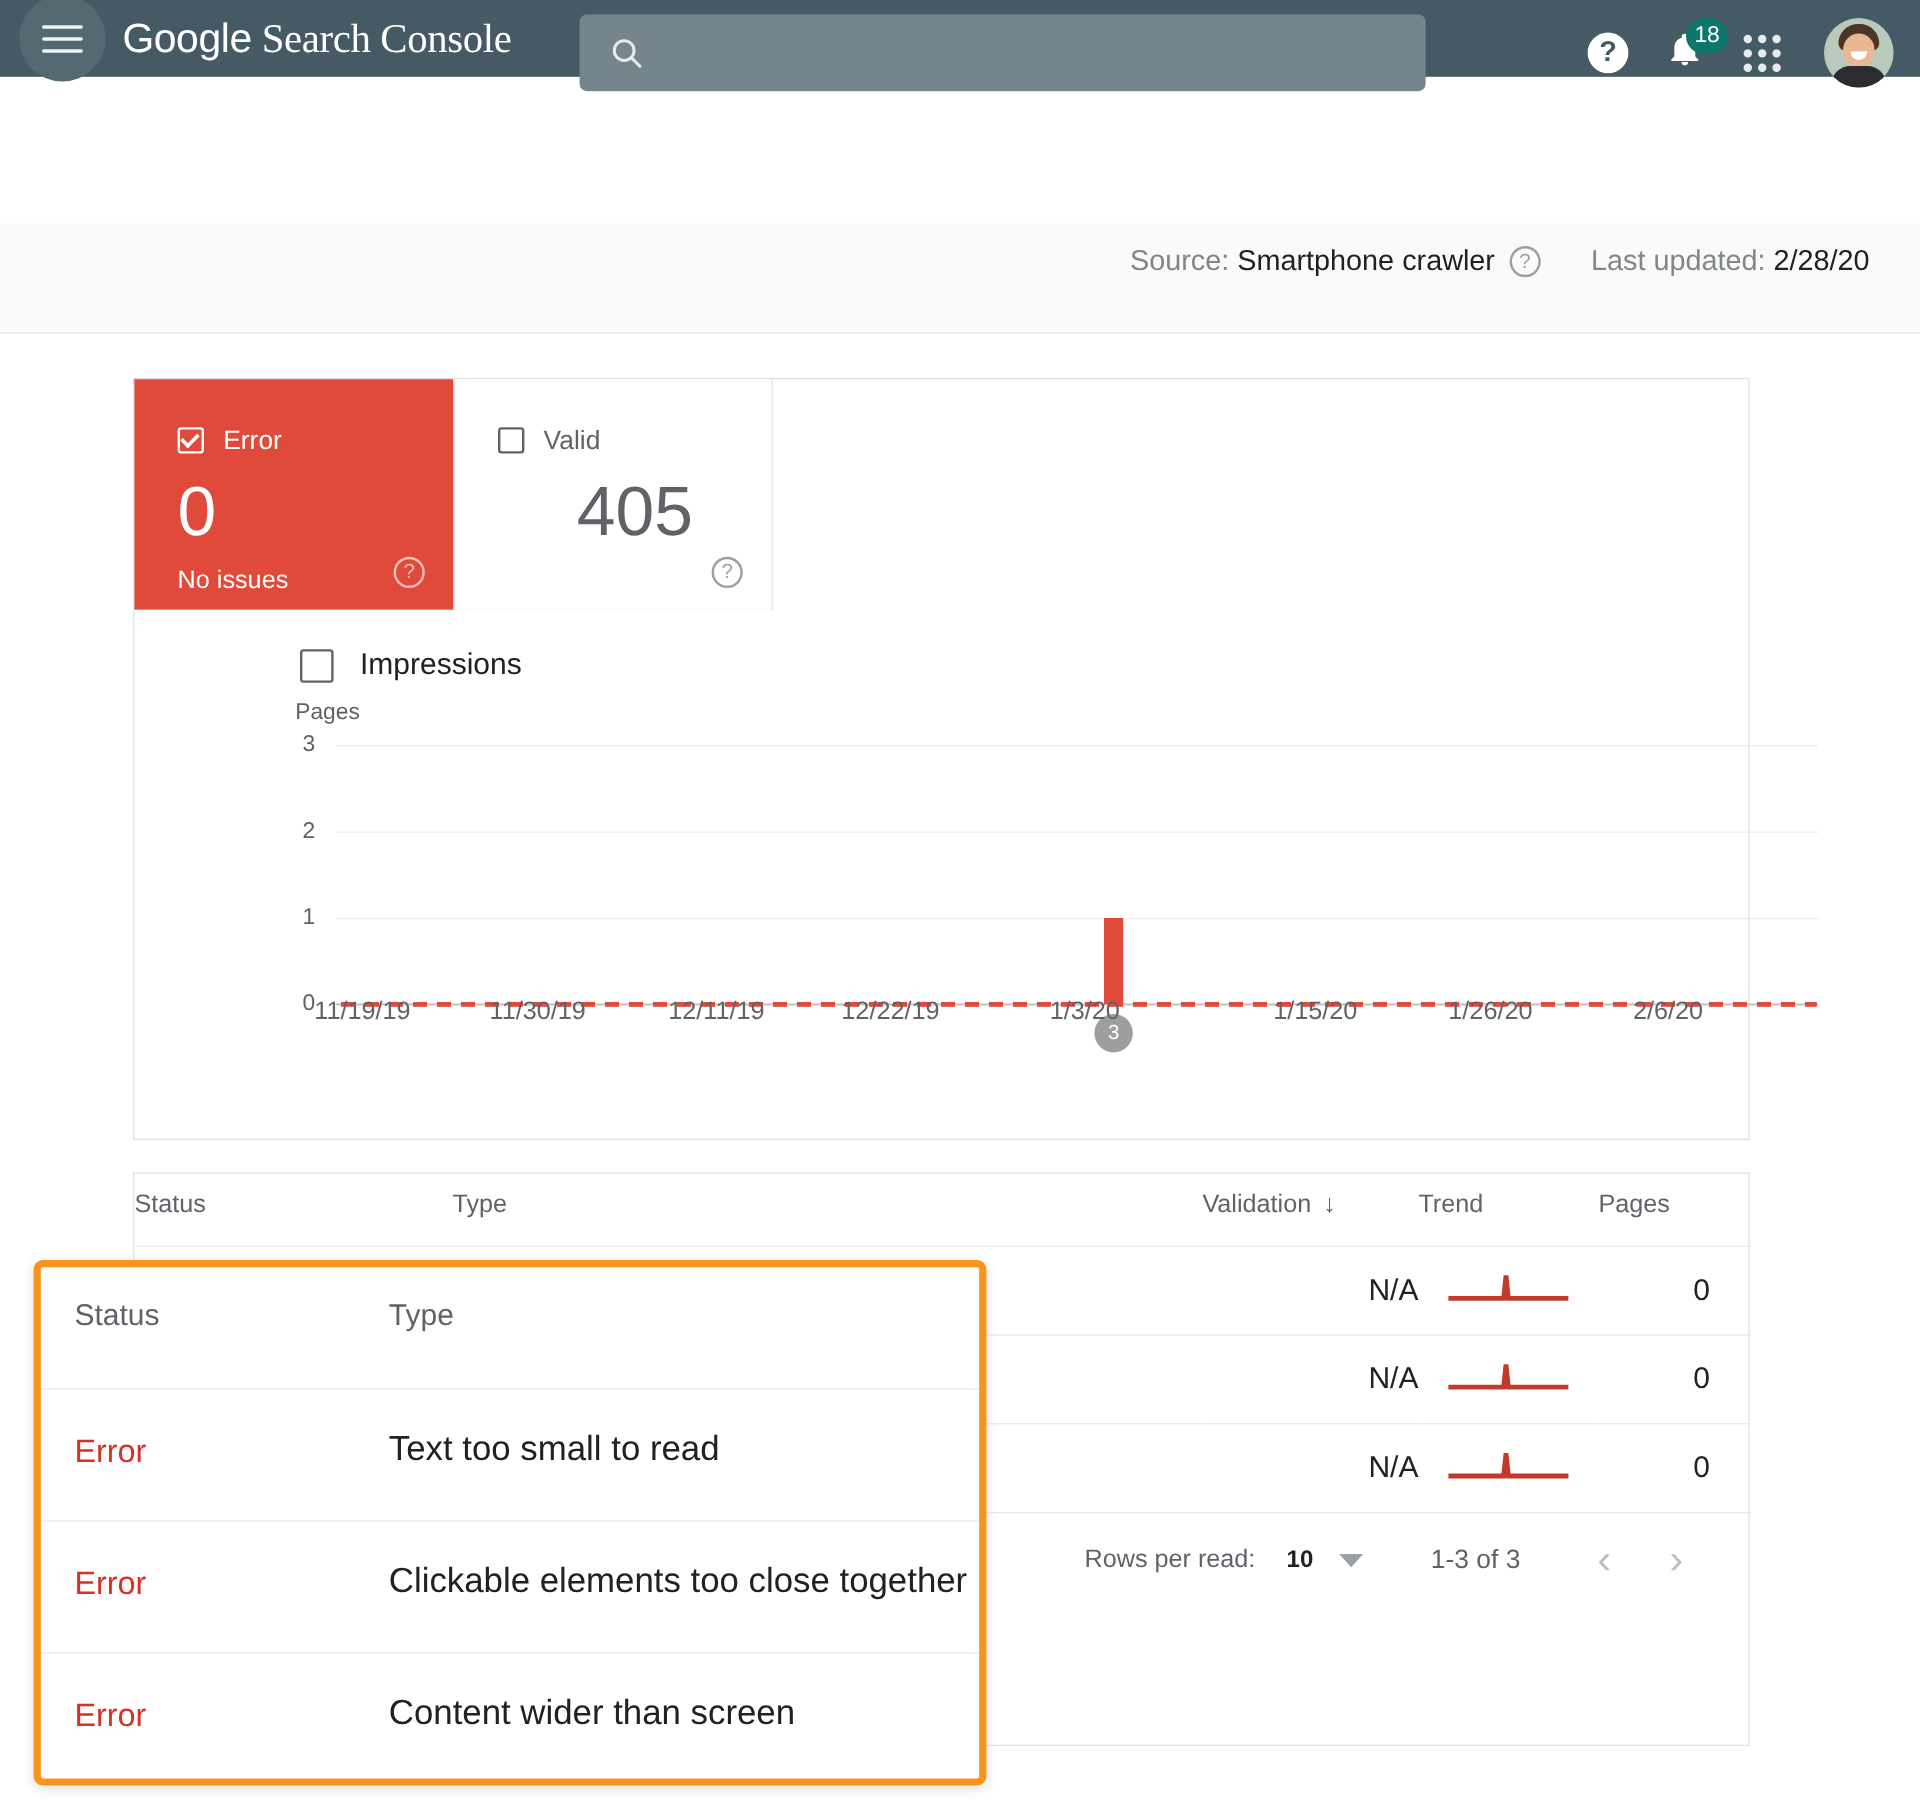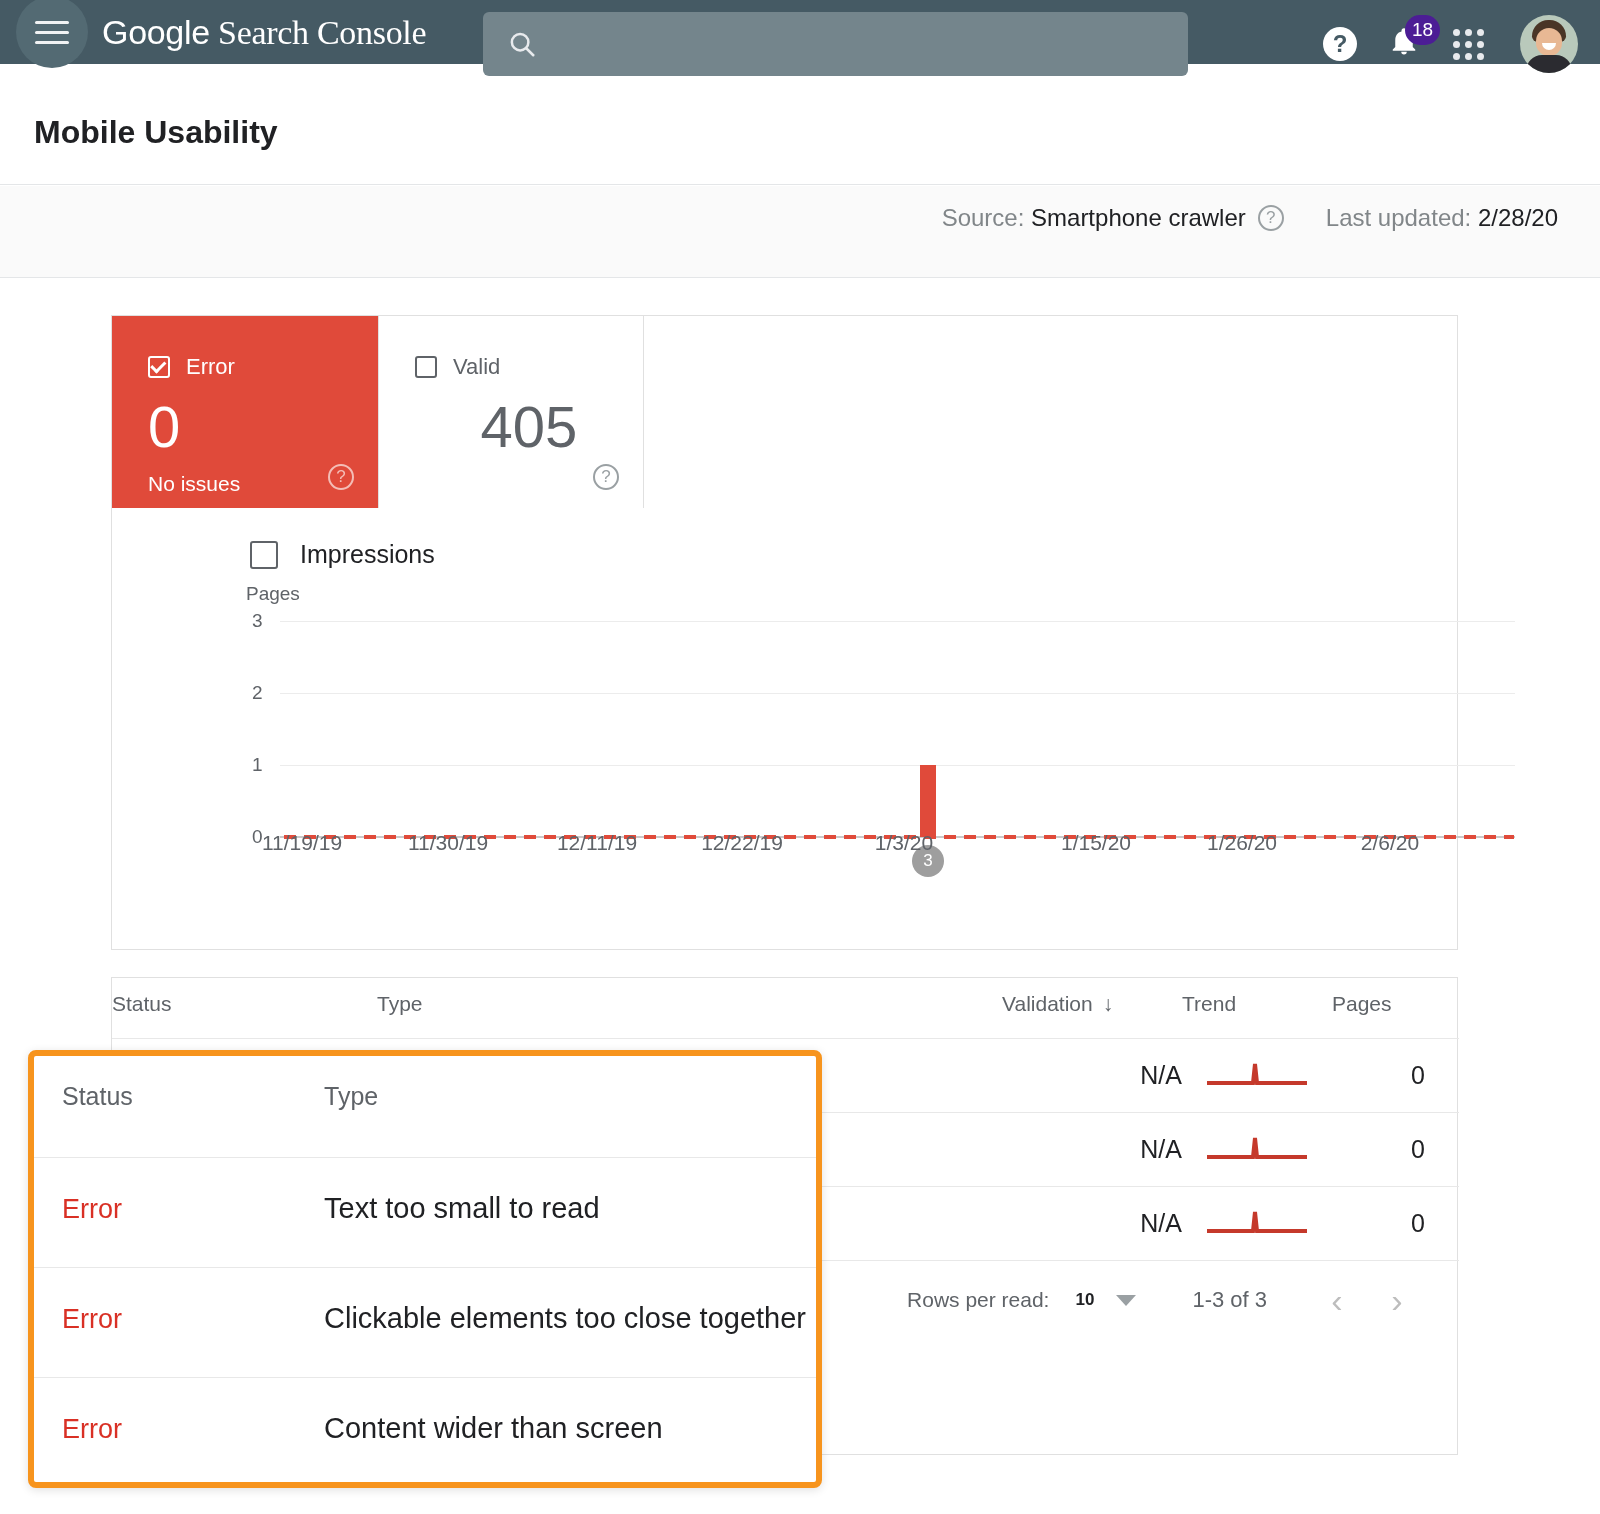--- a/index.html
+++ b/index.html
@@ -40,21 +40,21 @@
   }
   .topright { position:absolute; right:22px; top:0; height:88px; display:flex; align-items:center; gap:0; }
   .ticon { width:64px; height:64px; display:flex; align-items:center; justify-content:center; cursor:pointer; position:relative;}
   .help-circle {
     width:34px;height:34px;border-radius:50%;background:#fff;color:#455a64;
     display:flex;align-items:center;justify-content:center;font-size:24px;font-weight:bold;
   }
   .bell { width:30px;height:34px; position:relative; }
   .badge {
     position:absolute; left:16px; top:-12px; min-width:34px; height:30px;
-    background:#4c1d95; color:#fff; border-radius:15px; font-size:19px;
+    background:#0f766e; color:#fff; border-radius:15px; font-size:19px;
     display:flex; align-items:center; justify-content:center; padding:0 7px;
   }
   .apps-grid { width:30px;height:30px;display:grid;grid-template-columns:repeat(3,1fr);gap:5px;}
   .apps-grid i { display:block; width:7px;height:7px;border-radius:50%;background:#e8eaed;}
   .avatar {
     width:58px;height:58px;border-radius:50%;margin-left:20px;overflow:hidden;
     background:#b9c9bb; position:relative; cursor:pointer; flex:none;
   }
   .av-hair{position:absolute;left:12px;top:5px;width:34px;height:22px;border-radius:17px 17px 6px 6px;background:#4a3526;}
   .av-face{position:absolute;left:16px;top:13px;width:26px;height:28px;border-radius:13px;background:#e8b894;}
@@ -162,21 +162,21 @@
   th.c-valid { text-align:right; color:#202124; }
   td.c-valid { color:#5f6368; font-size:23px; }
   td.c-pages { color:#202124; font-size:23px; }
   .err-txt { color:#d93025; }
   .sort-arrow { margin-left:10px; }
   .spark { display:inline-block; width:104px; height:34px; }
 
   .tfoot-row { height:78px; display:flex; align-items:center; justify-content:flex-end;
     font-size:21px; color:#5f6368; padding-right:30px; gap:0; }
   .rpp-label { margin-right:26px; }
-  .rpp-val { color:#202124; font-weight:bold; font-size:17px; }
+  .rpp-val { color:#202124; font-weight:bold; font-size:20px; }
   .caret { width:0;height:0;border-left:10px solid transparent;border-right:10px solid transparent;
            border-top:11px solid #9aa0a3; margin-left:22px; cursor:pointer;}
   .range { margin-left:56px; color:#5f6368; font-size:22px;}
   .pg-btn { width:60px; text-align:center; color:#bdbdbd; font-size:34px; cursor:pointer; user-select:none;}
   .pg-btn.first { margin-left:40px; }
 
   
   .callout {
     position:absolute; left:28px; top:1050px; width:794px; height:438px;
     background:#fff; border:6px solid #f7941d; border-radius:8px;
@@ -239,23 +239,20 @@
       </div>
       <div class="avatar">
         <div class="av-hair"></div>
         <div class="av-face"></div>
         <div class="av-smile"></div>
         <div class="av-body"></div>
       </div>
     </div>
   </div>
 
-  <div class="page-title-bar">
-    <div class="page-title">Mobile Usability</div>
-  </div>
 
   <div class="source-bar">
     <div class="source-row">
       <span class="muted">Source:</span>
       <span>&nbsp;</span>
       <span>Smartphone crawler</span>
       <span class="q-circ">?</span>
       <span class="sep-gap"></span>
       <span class="muted">Last updated:</span>
       <span>&nbsp;</span>

